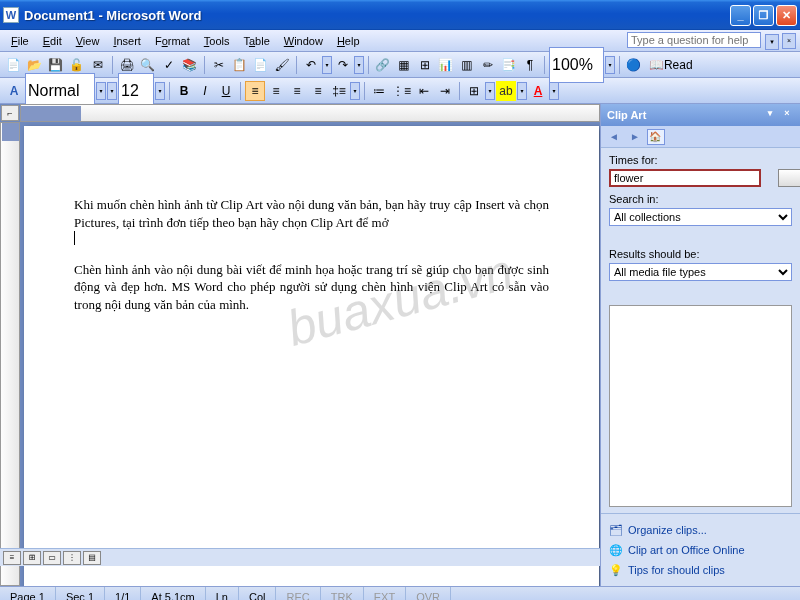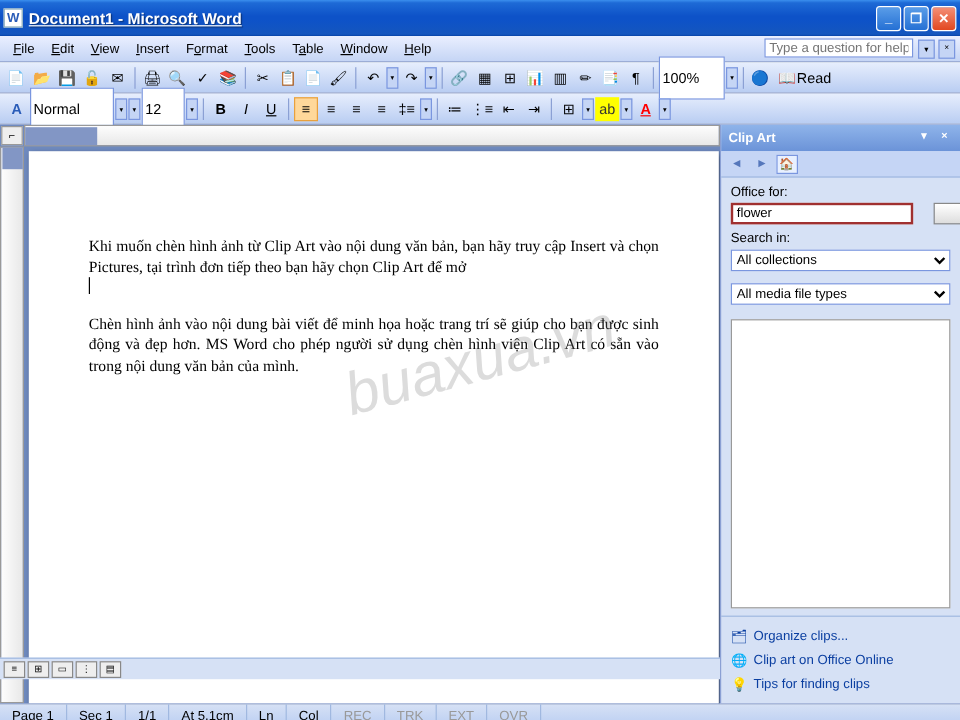--- a/index.html
+++ b/index.html
@@ -1,39 +1,39 @@
 <!DOCTYPE html>
 <html><head>
 <meta charset="utf-8">
 <style>
 * { margin: 0; padding: 0; box-sizing: border-box; }
 body { font-family: Tahoma, sans-serif; font-size: 11px; background: #ece9d8; width: 800px; height: 600px; overflow: hidden; position: relative; }
 
 
 .titlebar { height: 30px; background: linear-gradient(to bottom, #3b8fee 0%, #1e6ad6 8%, #0d52c8 45%, #0d52c8 55%, #1556be 95%, #0743a7 100%); display: flex; align-items: center; padding: 0 3px; color: white; font-size: 13px; font-weight: bold; }
 .titlebar .icon { width: 16px; height: 16px; background: #fff; margin-right: 5px; display: inline-flex; align-items: center; justify-content: center; color: #2a5cb8; font-size: 11px; font-weight: bold; border: 1px solid #8ab; }
-.titlebar .title { flex: 1; text-shadow: 1px 1px 1px rgba(0,0,0,0.4); text-decoration: underline; }
+.titlebar .title { flex: 1; text-shadow: 1px 1px 1px rgba(0,0,0,0.4); }
 .winbtns { display: flex; gap: 2px; }
 .winbtn { width: 21px; height: 21px; border: 1px solid #fff; border-radius: 3px; display: flex; align-items: center; justify-content: center; font-size: 11px; font-weight: bold; color: #fff; cursor: pointer; }
 .winbtn.min, .winbtn.max { background: linear-gradient(to bottom, #5a9de8, #2570d4); }
 .winbtn.close { background: linear-gradient(to bottom, #f49078, #e24820); }
 
 
 .menubar { height: 22px; background: linear-gradient(to bottom, #eaefff, #c5d5f5); display: flex; align-items: center; padding: 0 4px; border-bottom: 1px solid #8ba0d4; }
 .menubar .mitem { padding: 2px 7px; cursor: pointer; }
 .menubar .mitem u { text-decoration: underline; }
 .menubar .help-box { margin-left: auto; }
-.menubar input { width: 124px; height: 16px; font-size: 11px; padding: 0 3px; border: 1px solid #7a96df; color: #888; }
+.menubar input { width: 134px; height: 16px; font-size: 11px; padding: 0 3px; border: 1px solid #7a96df; color: #888; }
 .dropbtn { width: 14px; height: 16px; background: #c5d5f5; border: 1px solid #7a96df; display: inline-flex; align-items: center; justify-content: center; font-size: 7px; margin-left: 1px; cursor: pointer; }
 
 
 .toolbar { height: 26px; background: linear-gradient(to bottom, #e7eefd, #b9cdf2); display: flex; align-items: center; padding: 0 4px; border-bottom: 1px solid #8ba0d4; gap: 1px; }
 .tbtn { min-width: 20px; height: 20px; display: inline-flex; align-items: center; justify-content: center; cursor: pointer; padding: 0 2px; font-size: 12px; }
 .sep { width: 1px; height: 18px; background: #8ba0d4; margin: 0 3px; }
-.tsel { height: 18px; border: 1px solid #7a96df; background: #fff; font-size: 12px; padding: 17px 2px; }
+.tsel { height: 18px; border: 1px solid #7a96df; background: #fff; font-size: 16px; padding: 17px 2px; }
 .tsel.style { width: 70px; }
 .tsel.font { width: 120px; }
 .tsel.size { width: 36px; }
 .tsel.zoom { width: 55px; }
 .ddarrow { width: 10px; height: 18px; background: #c5d5f5; border: 1px solid #7a96df; display: inline-flex; align-items: center; justify-content: center; font-size: 6px; cursor: pointer; }
 
 
 .workspace { display: flex; height: 482px; }
 .docarea { flex: 1; background: #6f8abf; position: relative; overflow: hidden; }
 
@@ -56,21 +56,21 @@
 .tphead { height: 22px; background: linear-gradient(to bottom, #8fb4ea, #6b93d8); display: flex; align-items: center; padding: 0 6px; color: #fff; font-weight: bold; font-size: 11px; }
 .tphead .sp { flex: 1; }
 .tphead .pbtn { width: 14px; height: 14px; color: #fff; font-size: 9px; cursor: pointer; margin-left: 3px; text-align: center; }
 .tpnav { height: 22px; background: #c5d5f5; display: flex; align-items: center; padding: 0 4px; gap: 3px; border-bottom: 1px solid #a0b8e0; }
 .tpnav .nbtn { width: 18px; height: 16px; display: flex; align-items: center; justify-content: center; cursor: pointer; font-size: 10px; color: #5577bb; }
 .tpbody { padding: 6px 8px; flex: 1; display: flex; flex-direction: column; }
 .tpbody label { font-size: 11px; margin-bottom: 3px; display: block; }
 .searchrow { display: flex; gap: 17px; margin-bottom: 6px; }
 .searchrow input { flex: 1; height: 18px; border: 2px solid #a03030; font-size: 11px; padding: 0 3px; }
 .gobtn { width: 32px; height: 18px; background: linear-gradient(to bottom, #fff, #ddd); border: 1px solid #888; font-size: 11px; cursor: pointer; padding-left: 48px; }
-.tpsel { width: 100%; height: 18px; border: 1px solid #7a96df; background: #fff; font-size: 11px; margin-bottom: 10px; }
+.tpsel { width: 100%; height: 18px; border: 1px solid #7a96df; background: #fff; font-size: 11px; margin-bottom: 22px; }
 .results { flex: 1; background: #fff; border: 1px solid #999; margin-top: 2px; min-height: 170px; }
 .tplinks { padding: 6px 8px; border-top: 1px solid #a0b8e0; }
 .tplink { display: flex; align-items: center; gap: 5px; padding: 3px 0; color: #0b3fa1; cursor: pointer; font-size: 11px; }
 .tplink .lico { width: 14px; height: 14px; display: inline-flex; align-items: center; justify-content: center; font-size: 11px; }
 
 
 .statusbar { height: 20px; background: linear-gradient(to bottom, #d6e1f5, #b9cdf2); border-top: 1px solid #8ba0d4; display: flex; align-items: center; font-size: 11px; }
 .statusbar .cell { padding: 0 10px; border-right: 1px solid #a0b8e0; height: 100%; display: flex; align-items: center; }
 .statusbar .dim { color: #999; }
 .viewbtns { height: 18px; background: #d6e1f5; position: absolute; left: 0; bottom: 20px; display: flex; padding: 0 3px; gap: 2px; border-top: 1px solid #a0b8e0; width: 600px; align-items: center; }
@@ -213,42 +213,43 @@
       <span class="sp"></span>
       <span class="pbtn">▾</span>
       <span class="pbtn">×</span>
     </div>
     <div class="tpnav">
       <span class="nbtn">◄</span>
       <span class="nbtn">►</span>
       <span class="nbtn" style="border:1px solid #7a96df;background:#e8f0ff">🏠</span>
     </div>
     <div class="tpbody">
-      <label>Office for:</label>
+      <label>Times for:</label>
       <div class="searchrow">
         <input value="flower" style="">
         <button class="gobtn">Go</button>
       </div>
       <label>Search in:</label>
       <select class="tpsel"><option>All collections</option></select>
+      <label>Results should be:</label>
       <select class="tpsel"><option>All media file types</option></select>
       <div class="results"></div>
     </div>
     <div class="tplinks">
       <div class="tplink">
           <span class="lico">🗂</span>
           <span>Organize clips...</span>
         </div>
       <div class="tplink">
           <span class="lico">🌐</span>
           <span>Clip art on Office Online</span>
         </div>
       <div class="tplink">
           <span class="lico">💡</span>
-          <span>Tips for finding clips</span>
+          <span>Tips for should clips</span>
         </div>
     </div>
   </div>
 </div>
 
 <div class="statusbar">
   <span class="cell">Page 1</span>
   <span class="cell">Sec 1</span>
   <span class="cell">1/1</span>
   <span class="cell">At 5.1cm</span>

